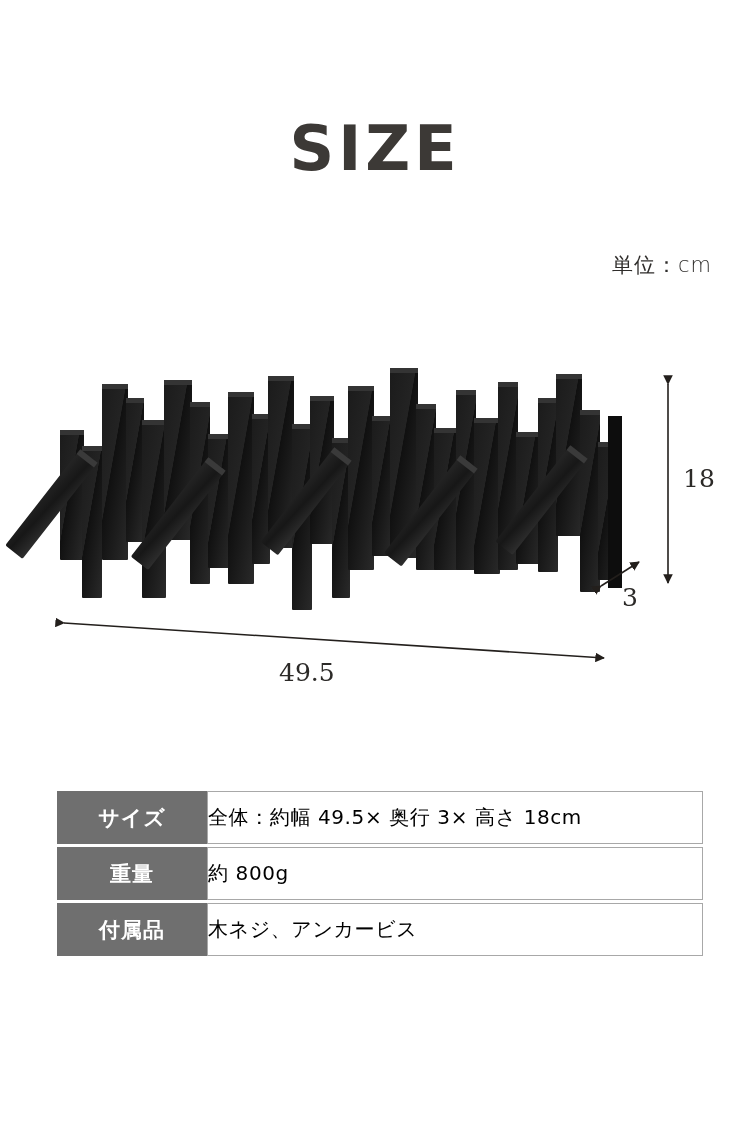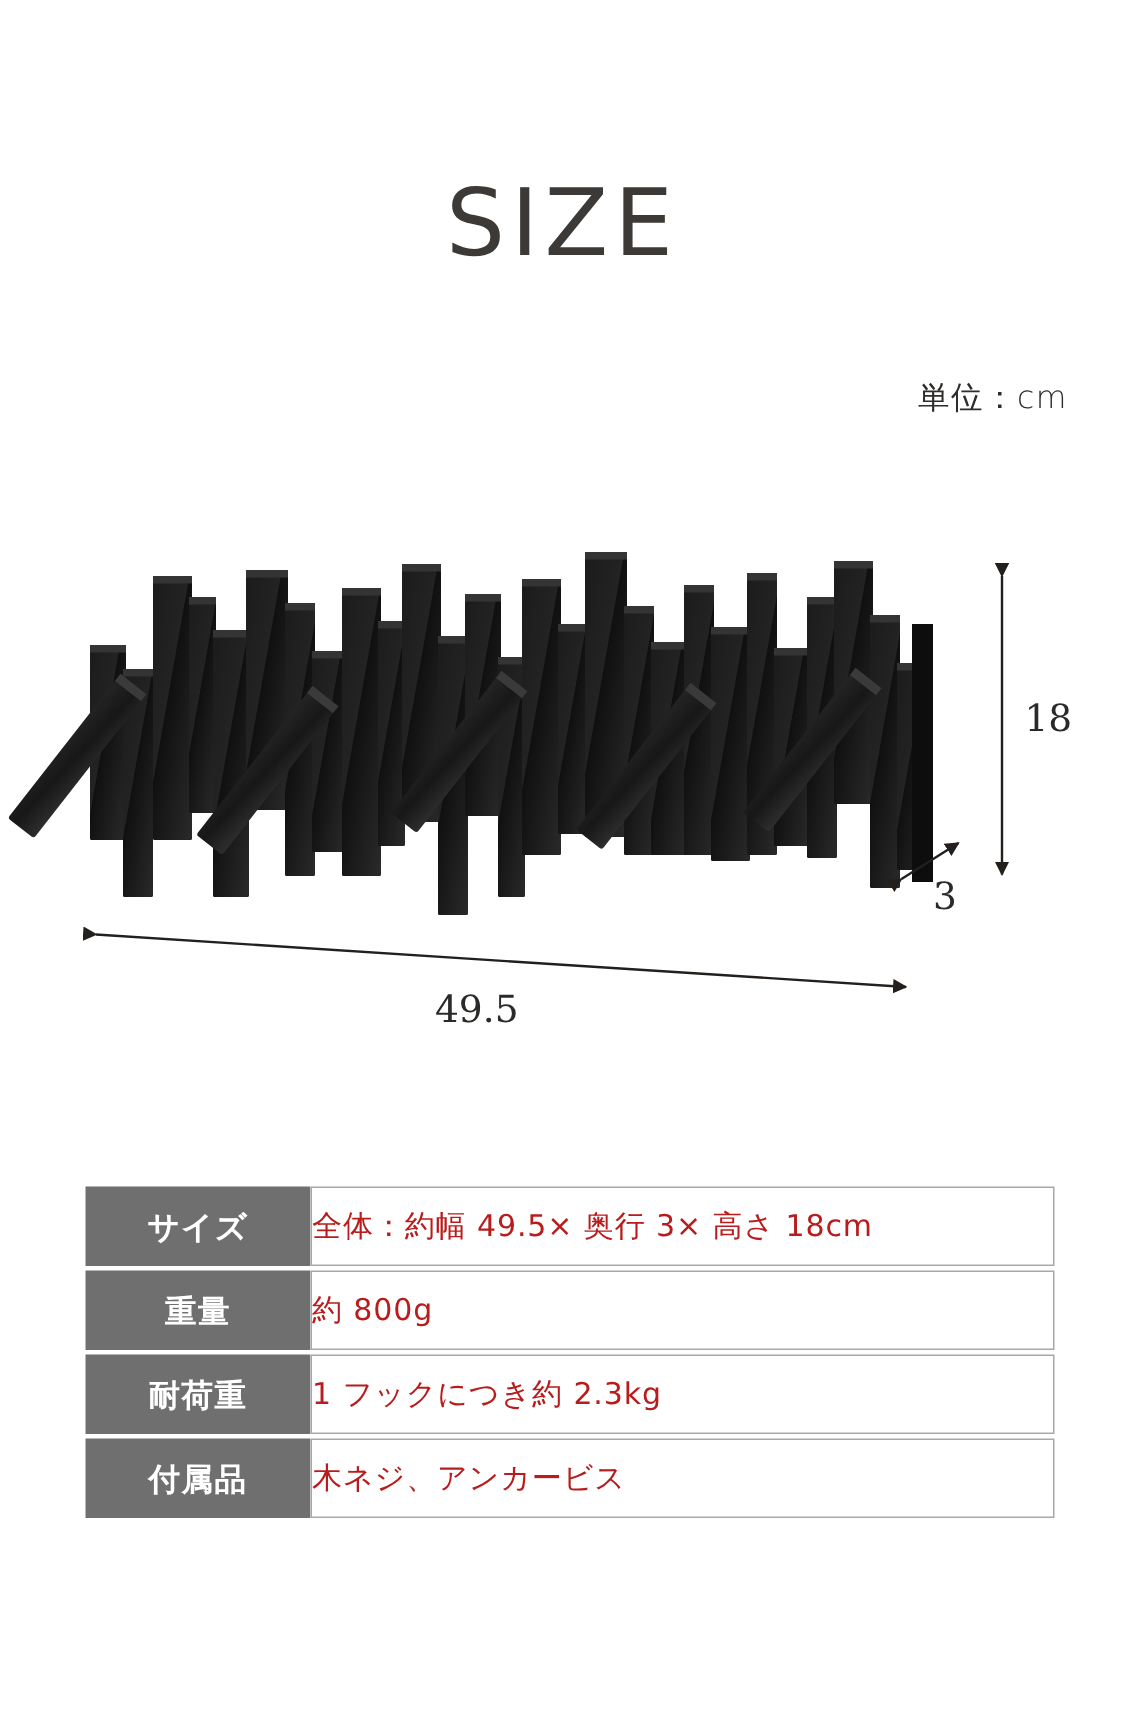--- a/index.html
+++ b/index.html
@@ -20,21 +20,21 @@
 
   
   .page-title {
     position: absolute;
     top: 118px;
     left: 0;
     width: 750px;
     text-align: center;
     font-size: 62px;
     line-height: 62px;
-    font-weight: 400;
+    font-weight: 700;
     letter-spacing: 4px;
     color: #3c3936;
     font-family: "DejaVu Sans", "Liberation Sans", sans-serif;
   }
 
   
   .unit-note {
     position: absolute;
     top: 232px;
     right: 38px;
@@ -139,21 +139,21 @@
     text-align: center;
     font-size: 21px;
     font-weight: 700;
     letter-spacing: 1px;
     font-family: "DejaVu Sans", "Liberation Sans", sans-serif;
   }
   .spec-value {
     height: 51px;
     background: #ffffff;
     border: 1px solid #a8a8a8;
-    color: #b91c1c;
+    color: #000000;
     font-size: 20px;
     padding-left: 22px;
     letter-spacing: 0.6px;
     font-family: "DejaVu Sans", "Liberation Sans", sans-serif;
   }
 </style>
 </head>
 <body>
 
 <div class="page-title">SIZE</div>
@@ -215,35 +215,31 @@
 
     <line x1="601" y1="256" x2="639" y2="232" stroke="#231f1c" stroke-width="1.6" marker-start="url(#arrowStart)" marker-end="url(#arrowEnd)"></line>
 
     <line x1="64" y1="293" x2="604" y2="328" stroke="#231f1c" stroke-width="1.6" marker-start="url(#arrowStart)" marker-end="url(#arrowEnd)"></line>
   </svg>
 
   <div class="dim-label" style="left:683px; top:136px;">18</div>
 
   <div class="dim-label" style="left:622px; top:255px;">3</div>
 
-  <div class="dim-label" style="left:290px; top:330px;">49.5</div>
+  <div class="dim-label" style="left:279px; top:330px;">49.5</div>
 </div>
 
 <table class="spec-table">
   <tbody>
     <tr>
       <td class="spec-label">サイズ</td>
       <td class="spec-value">全体：約幅 49.5× 奥行 3× 高さ 18cm</td>
     </tr>
     <tr>
       <td class="spec-label">重量</td>
       <td class="spec-value">約 800g</td>
     </tr>
     <tr>
-      <td class="spec-label">耐荷重</td>
-      <td class="spec-value">1 フックにつき約 2.3kg</td>
-    </tr>
-    <tr>
       <td class="spec-label">付属品</td>
       <td class="spec-value">木ネジ、アンカービス</td>
     </tr>
   </tbody>
 </table>
 
 </body></html>

